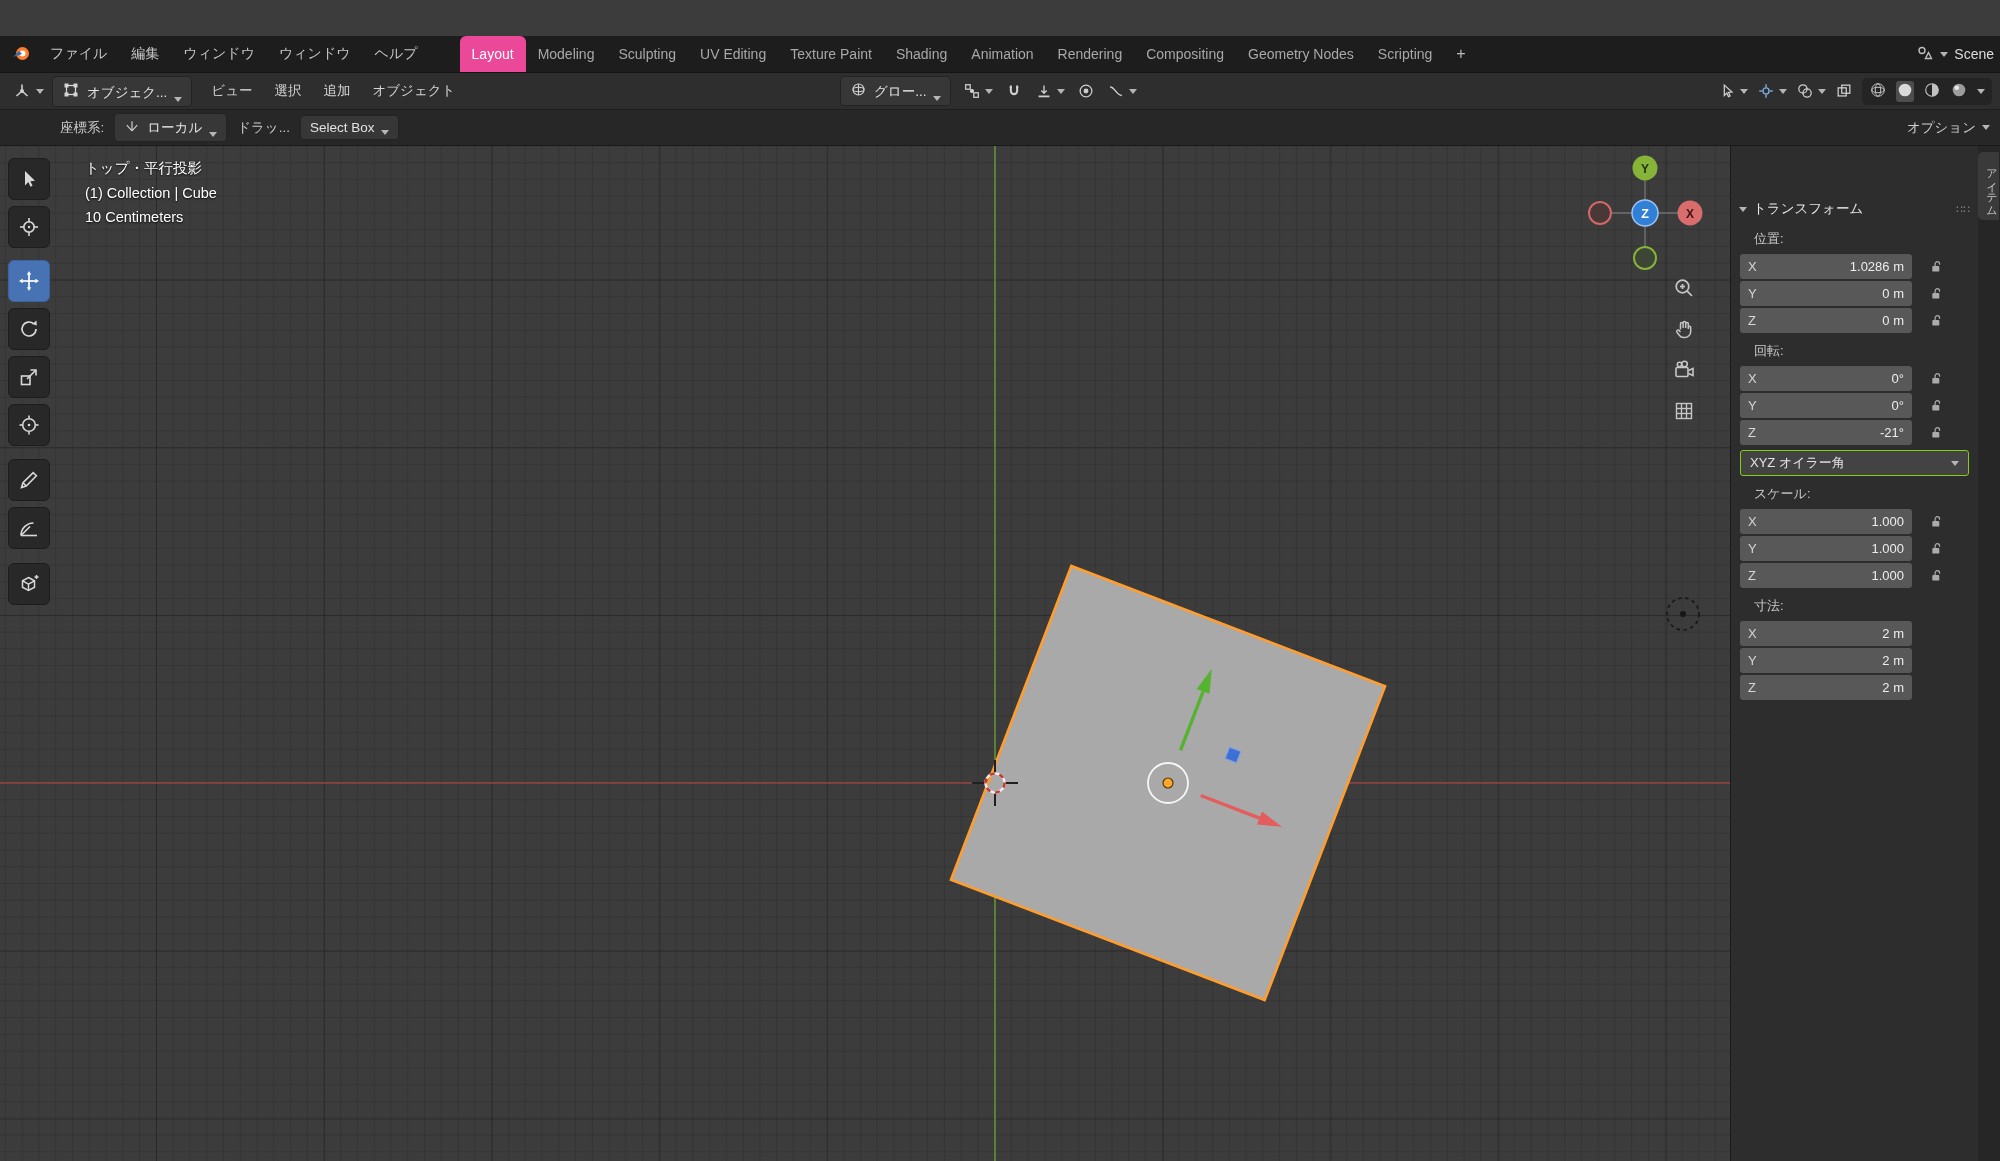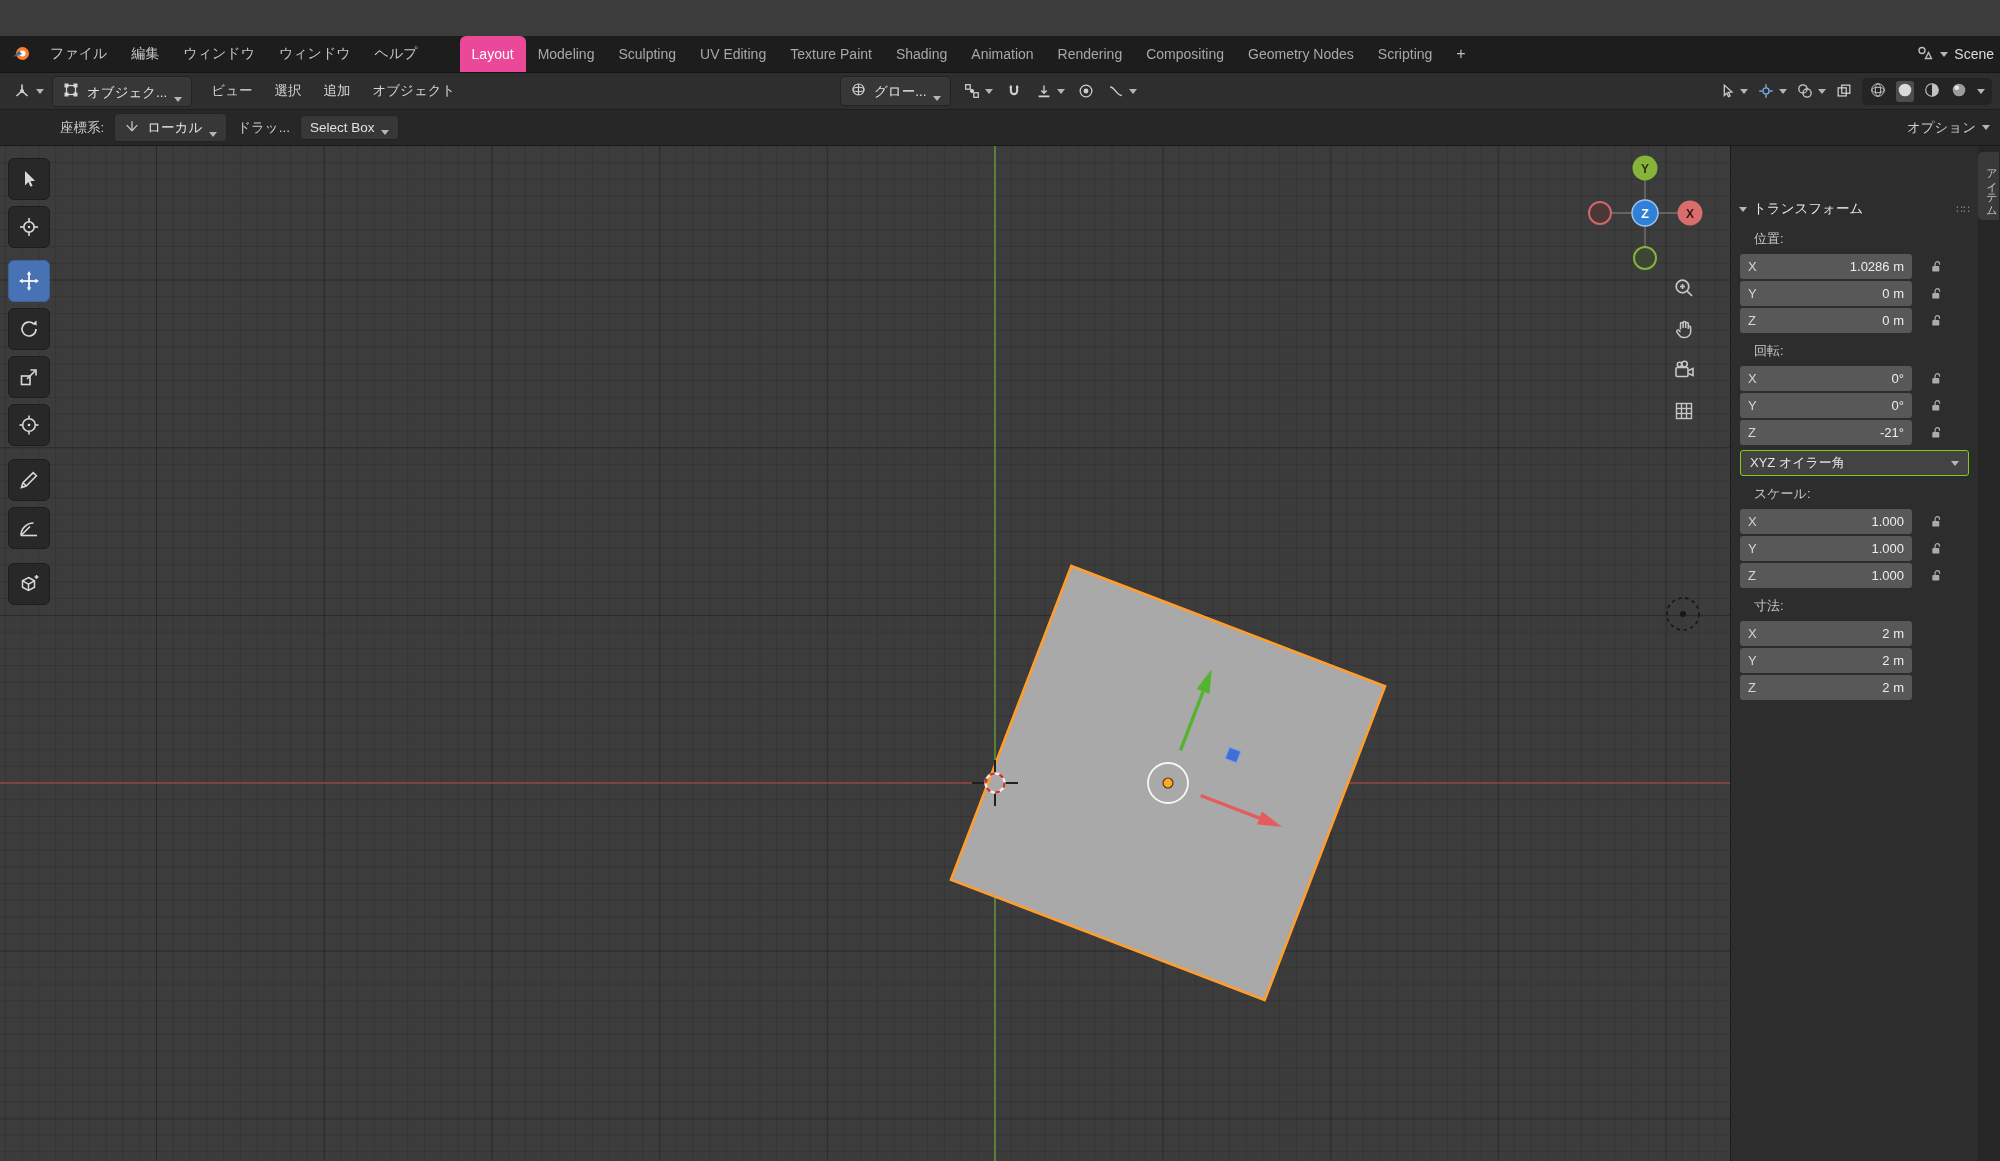--- a/index.html
+++ b/index.html
@@ -323,20 +323,25 @@
         <circle cx="1168" cy="637" r="20" fill="none" stroke="#ffffff" stroke-width="1.8" opacity="0.9"></circle>
         <line x1="1180.5" y1="604.3" x2="1203.1" y2="545.5" stroke="#55b32f" stroke-width="3.4"></line>
         <polygon points="1211.7,523.1 1209.6,548 1196.6,543" fill="#55b32f"></polygon>
         <line x1="1200.7" y1="649.5" x2="1259.5" y2="672.1" stroke="#e35d5d" stroke-width="3.4"></line>
         <polygon points="1281.9,680.7 1257,678.6 1262,665.6" fill="#e35d5d"></polygon>
         <rect x="1227" y="603" width="12" height="12" fill="#3e6fd4" stroke="#7b9fe8" stroke-width="1" transform="rotate(21 1233 609)"></rect>
         <circle cx="1168" cy="637" r="5" fill="#ffa62e" stroke="#5a3a00" stroke-width="1.2"></circle>
       </g>
     </svg>
 
+    <div class="vp-text">
+      <div>トップ・平行投影</div>
+      <div>(1) Collection | Cube</div>
+      <div>10 Centimeters</div>
+    </div>
 
     <div class="toolbar">
       <div class="tool">
         <svg width="24" height="24" viewBox="0 0 24 24">
             <path d="M8 4 L8 18.5 L11.3 15 L13.5 19.8 L15.6 18.8 L13.4 14.2 L18 13.8 Z" fill="#d8d8d8"></path>
           </svg>
       </div>
       <div class="tool">
         <svg width="24" height="24" viewBox="0 0 24 24" fill="none" stroke="#d8d8d8" stroke-width="1.6">
             <circle cx="12" cy="12" r="5.2"></circle>

